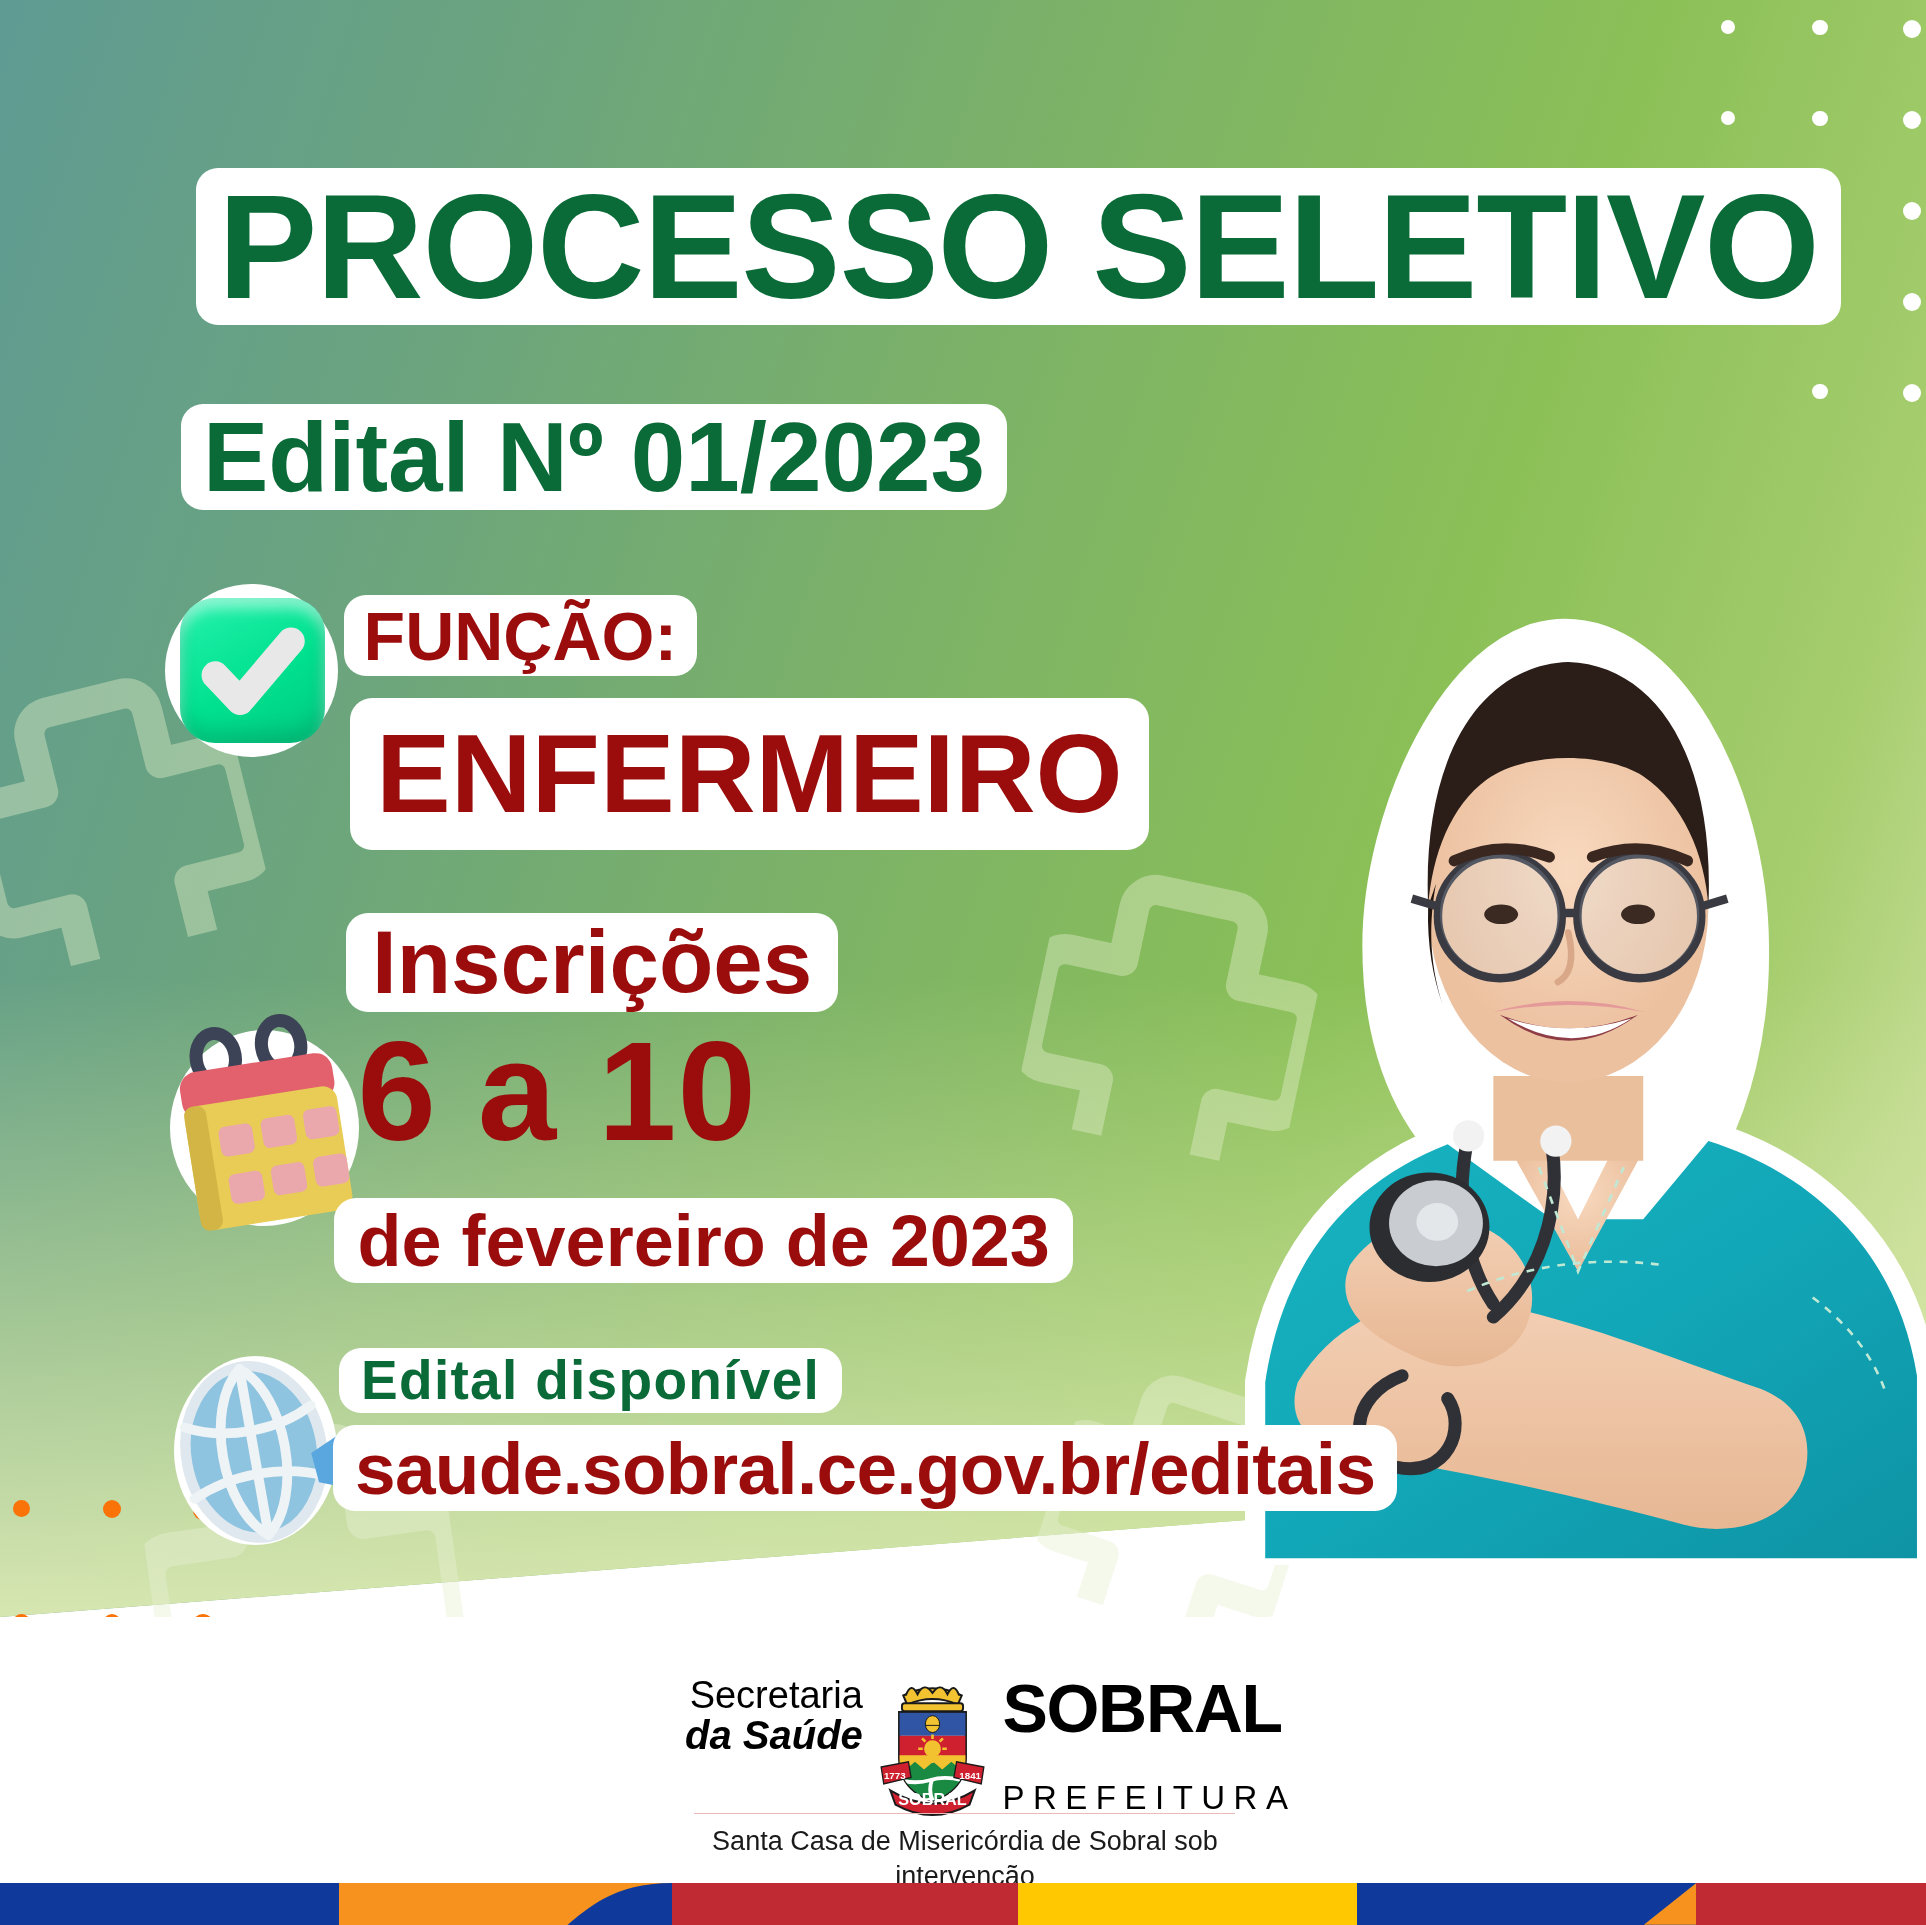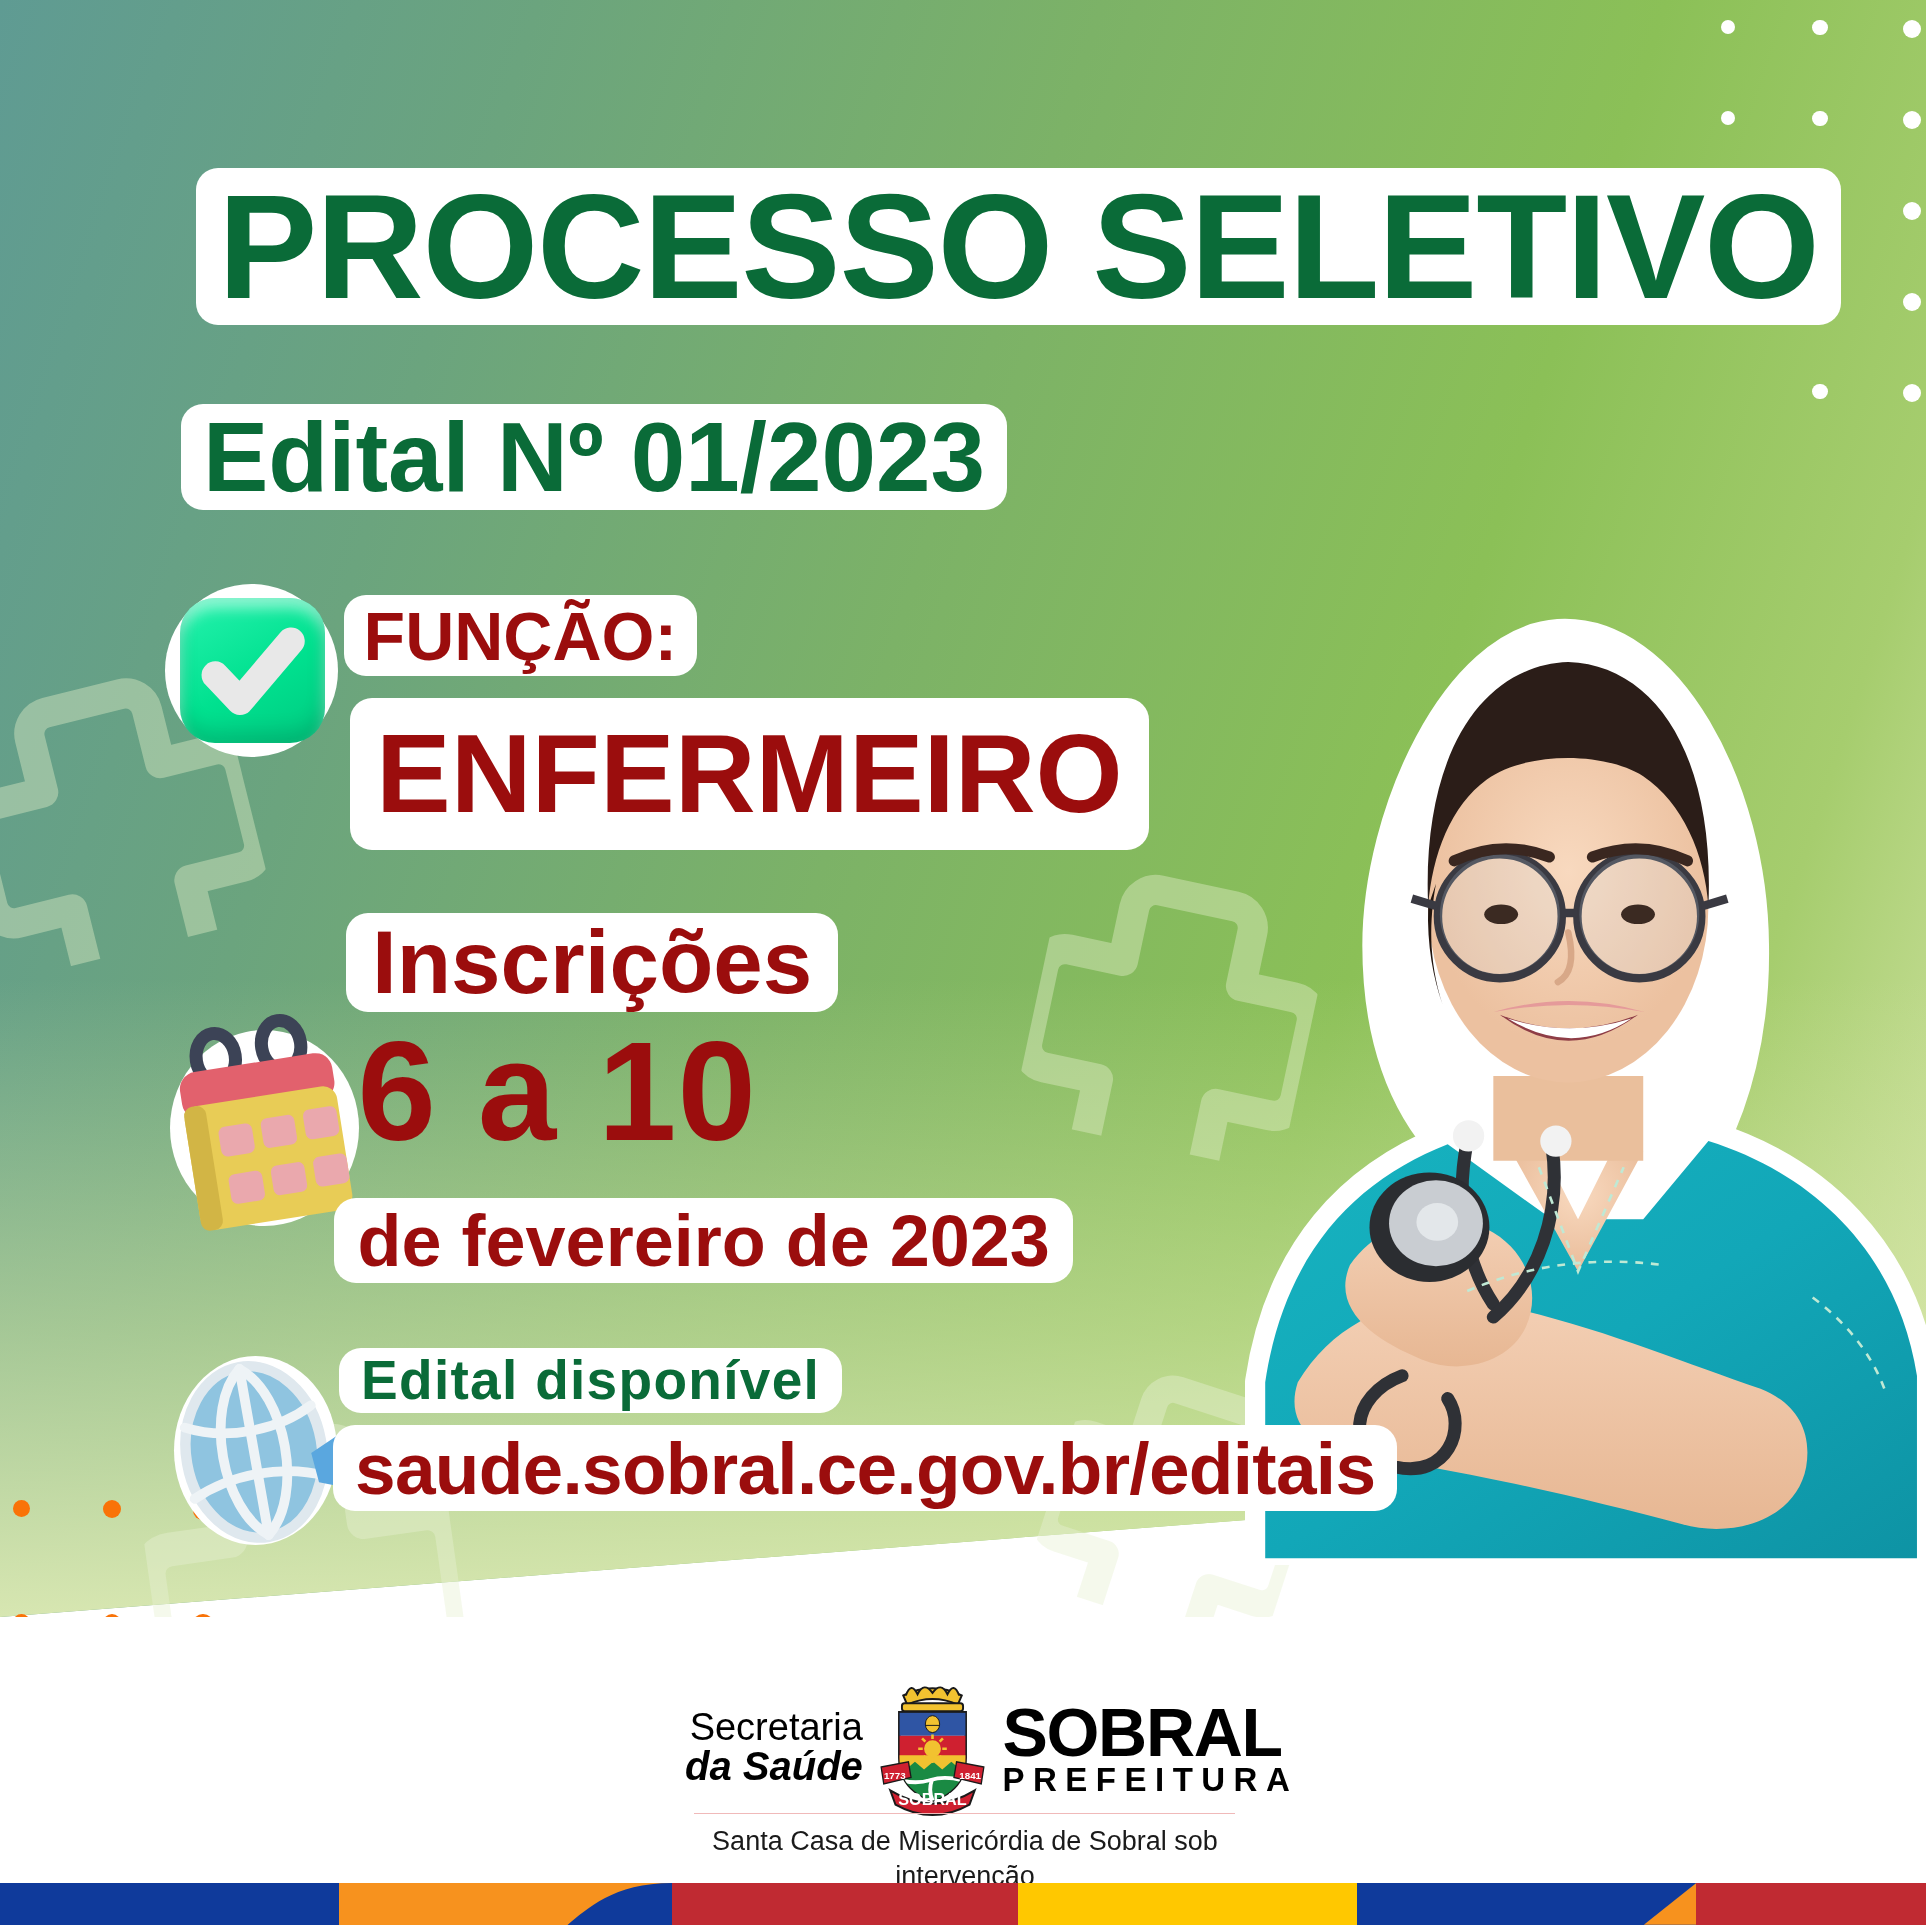--- a/index.html
+++ b/index.html
@@ -61,28 +61,28 @@
   .t-url{
     font-size:73px;font-weight:bold;color:#9b0d0d;letter-spacing:-0.7px;
   }
   
   .nurse{position:absolute;left:1187px;top:450px;width:743px;height:1115px;}
   
   .footer{
     position:absolute;left:0;top:1617px;width:1926px;height:308px;background:#fff;
   }
   .logos{
-    position:absolute;left:685px;top:59px;display:flex;align-items:center;gap:14.3px;
+    position:absolute;left:685px;top:59px;display:flex;align-items:flex-start;gap:14.3px;
   }
   .sec-logo{text-align:right;line-height:1.02;}
   .sec-logo .l1{font-size:38px;color:#000;font-weight:400;}
   .sec-logo .l2{font-size:40px;color:#000;font-weight:bold;font-style:italic;}
   .pref-logo{line-height:.95;}
   .pref-logo .p1{font-size:68px;font-weight:bold;color:#000;letter-spacing:-1.3px;}
-  .pref-logo .p2{font-size:33px;font-weight:700;color:#000;letter-spacing:8.5px;}
+  .pref-logo .p2{font-size:33px;font-weight:400;color:#000;letter-spacing:8.5px;margin-top:41px;}
   .rule{
     position:absolute;left:694px;top:196px;width:541px;height:1.3px;background:#f0b9b9;
   }
   .footnote{
     position:absolute;left:652px;top:207px;width:626px;text-align:center;
     font-size:27px;color:#1a1a1a;line-height:1.3;
   }
   .stripe{
     position:absolute;left:0;bottom:0;width:1926px;height:42px;display:flex;
   }

